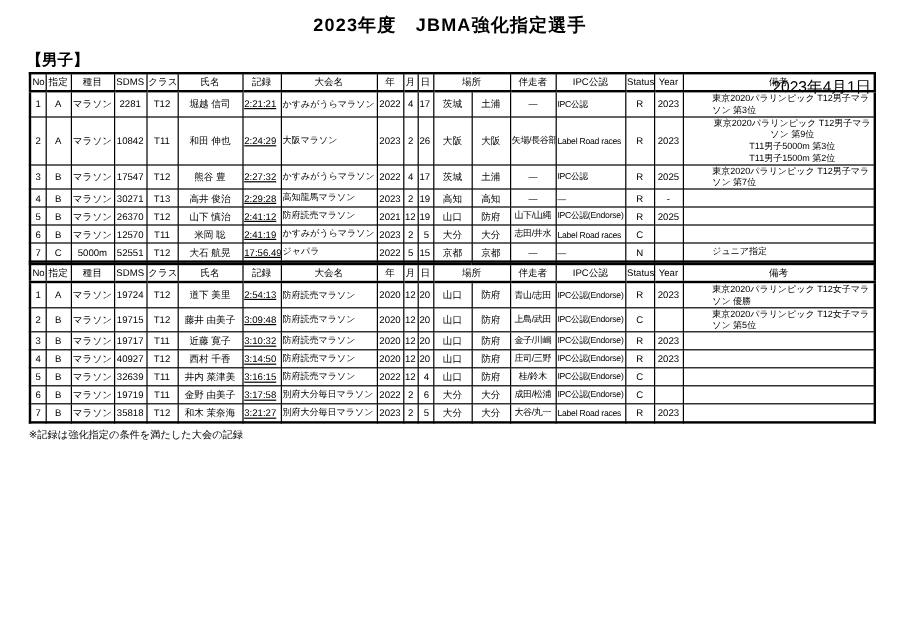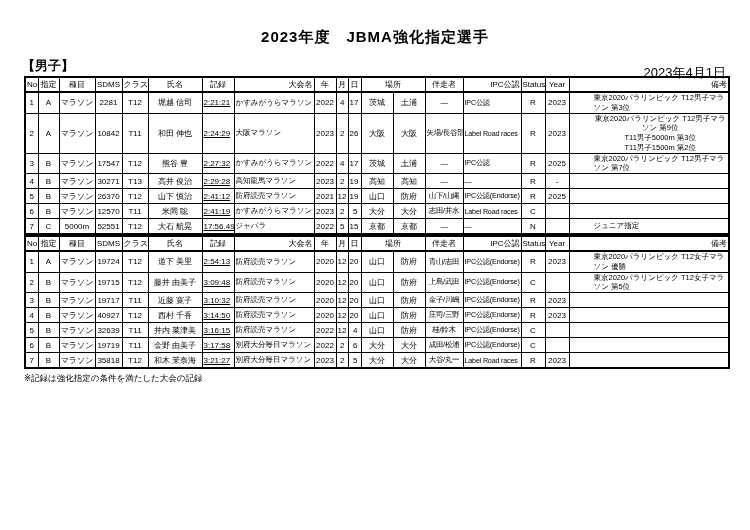--- a/index.html
+++ b/index.html
@@ -1,27 +1,27 @@
 <!DOCTYPE html>
 <html><head>
 <meta charset="utf-8">
 <style>
   html,body{margin:0;padding:0;background:#fff;color:#000;
     font-family:"Liberation Sans","DejaVu Sans",sans-serif;}
   .page{position:relative;width:750px;height:530px;background:#fff;overflow:hidden;}
-  .title{margin:0;padding-top:28px;text-align:center;font-size:15px;font-weight:bold;letter-spacing:1px;}
+  .title{margin:0;padding-top:12px;text-align:center;font-size:15px;font-weight:bold;letter-spacing:1px;}
   .date{position:absolute;top:64px;right:24px;font-size:13px;}
   .section{margin-left:24px;}
   .section-heading{font-size:13px;font-weight:bold;margin:10px 0 1px -2px;}
   table.roster{border-collapse:collapse;table-layout:fixed;width:704px;
     font-size:8px;border:2px solid #000;}
   th,td{border:1px solid #000;padding:0 1px;height:14px;text-align:center;
     overflow:hidden;white-space:nowrap;vertical-align:middle;font-weight:normal;}
   thead th{border-bottom:2px solid #000;height:13px;}
-  th.left{text-align:right;}
+  th.left{text-align:center;}
   .c-race{text-align:left;font-size:7.5px;}
   .c-ipc{text-align:left;font-size:7.2px;letter-spacing:-0.2px;}
   .c-guide{font-size:7.5px;letter-spacing:-0.3px;}
   .c-record{text-align:left;padding-right:2px;text-decoration:underline;}
   .c-month,.c-day{text-align:right;padding-right:3px;}
   .c-remarks{text-align:left;font-size:7.5px;white-space:pre-line;line-height:1.3;padding-left:24px;}
   .c-remarks.multi{text-align:center;}
   .footnote{margin:4px 0 0 24px;font-size:8.5px;}
 </style>
 </head>

